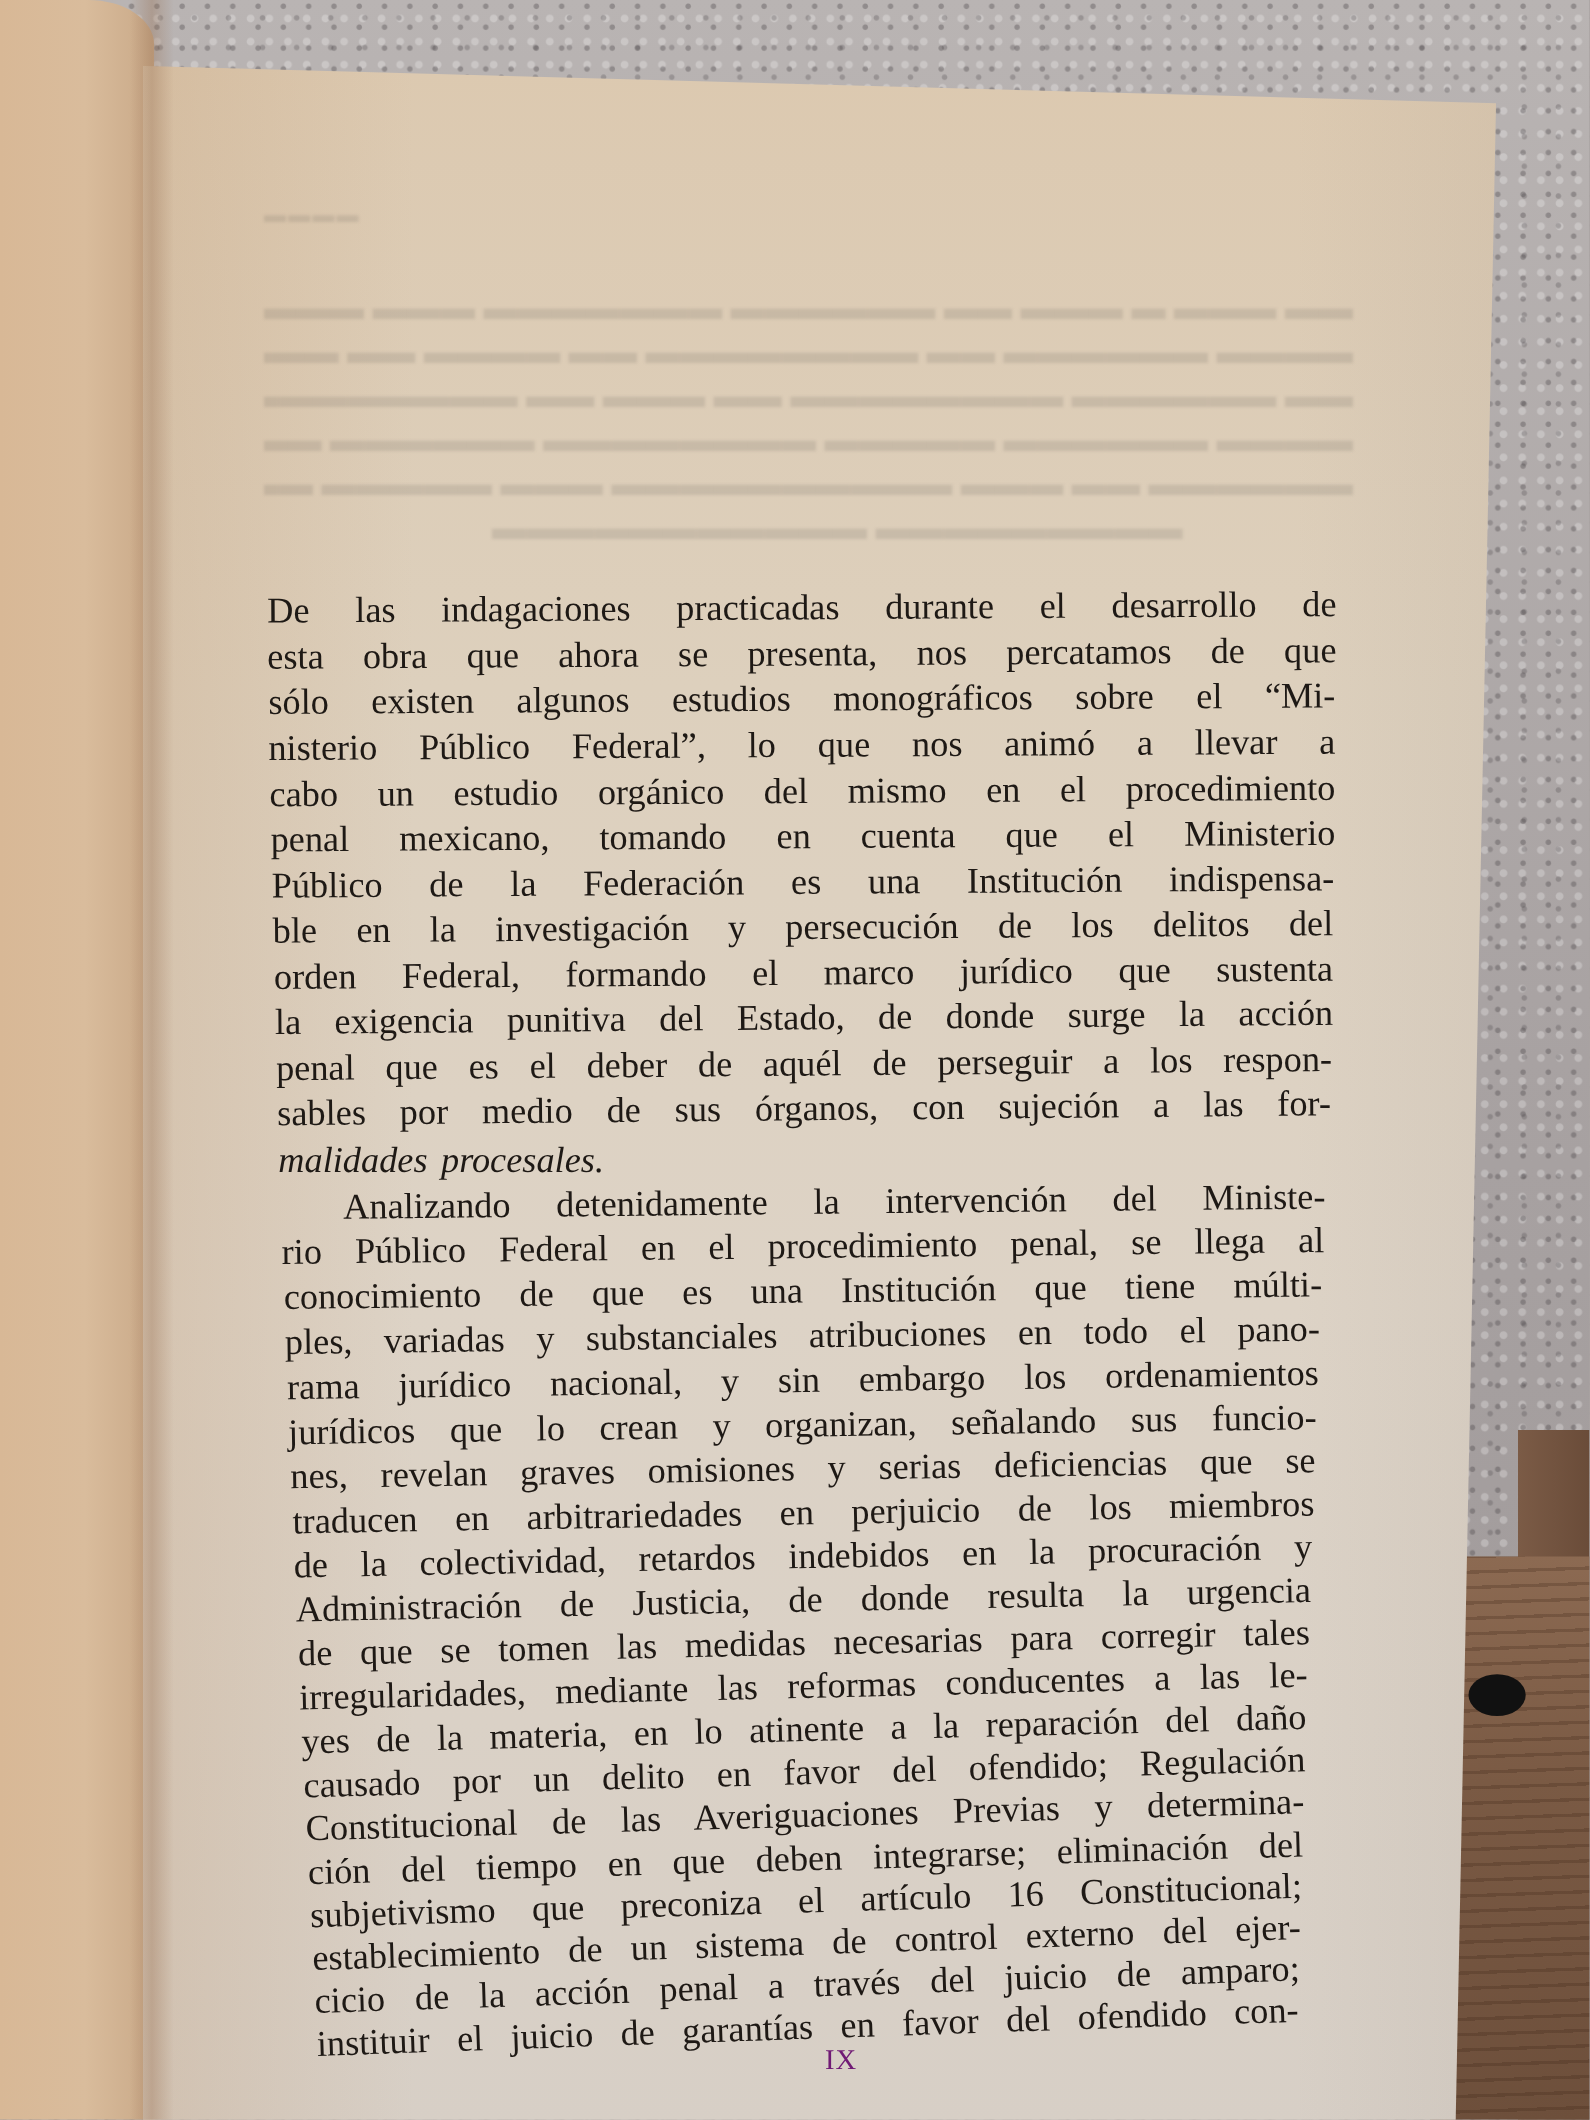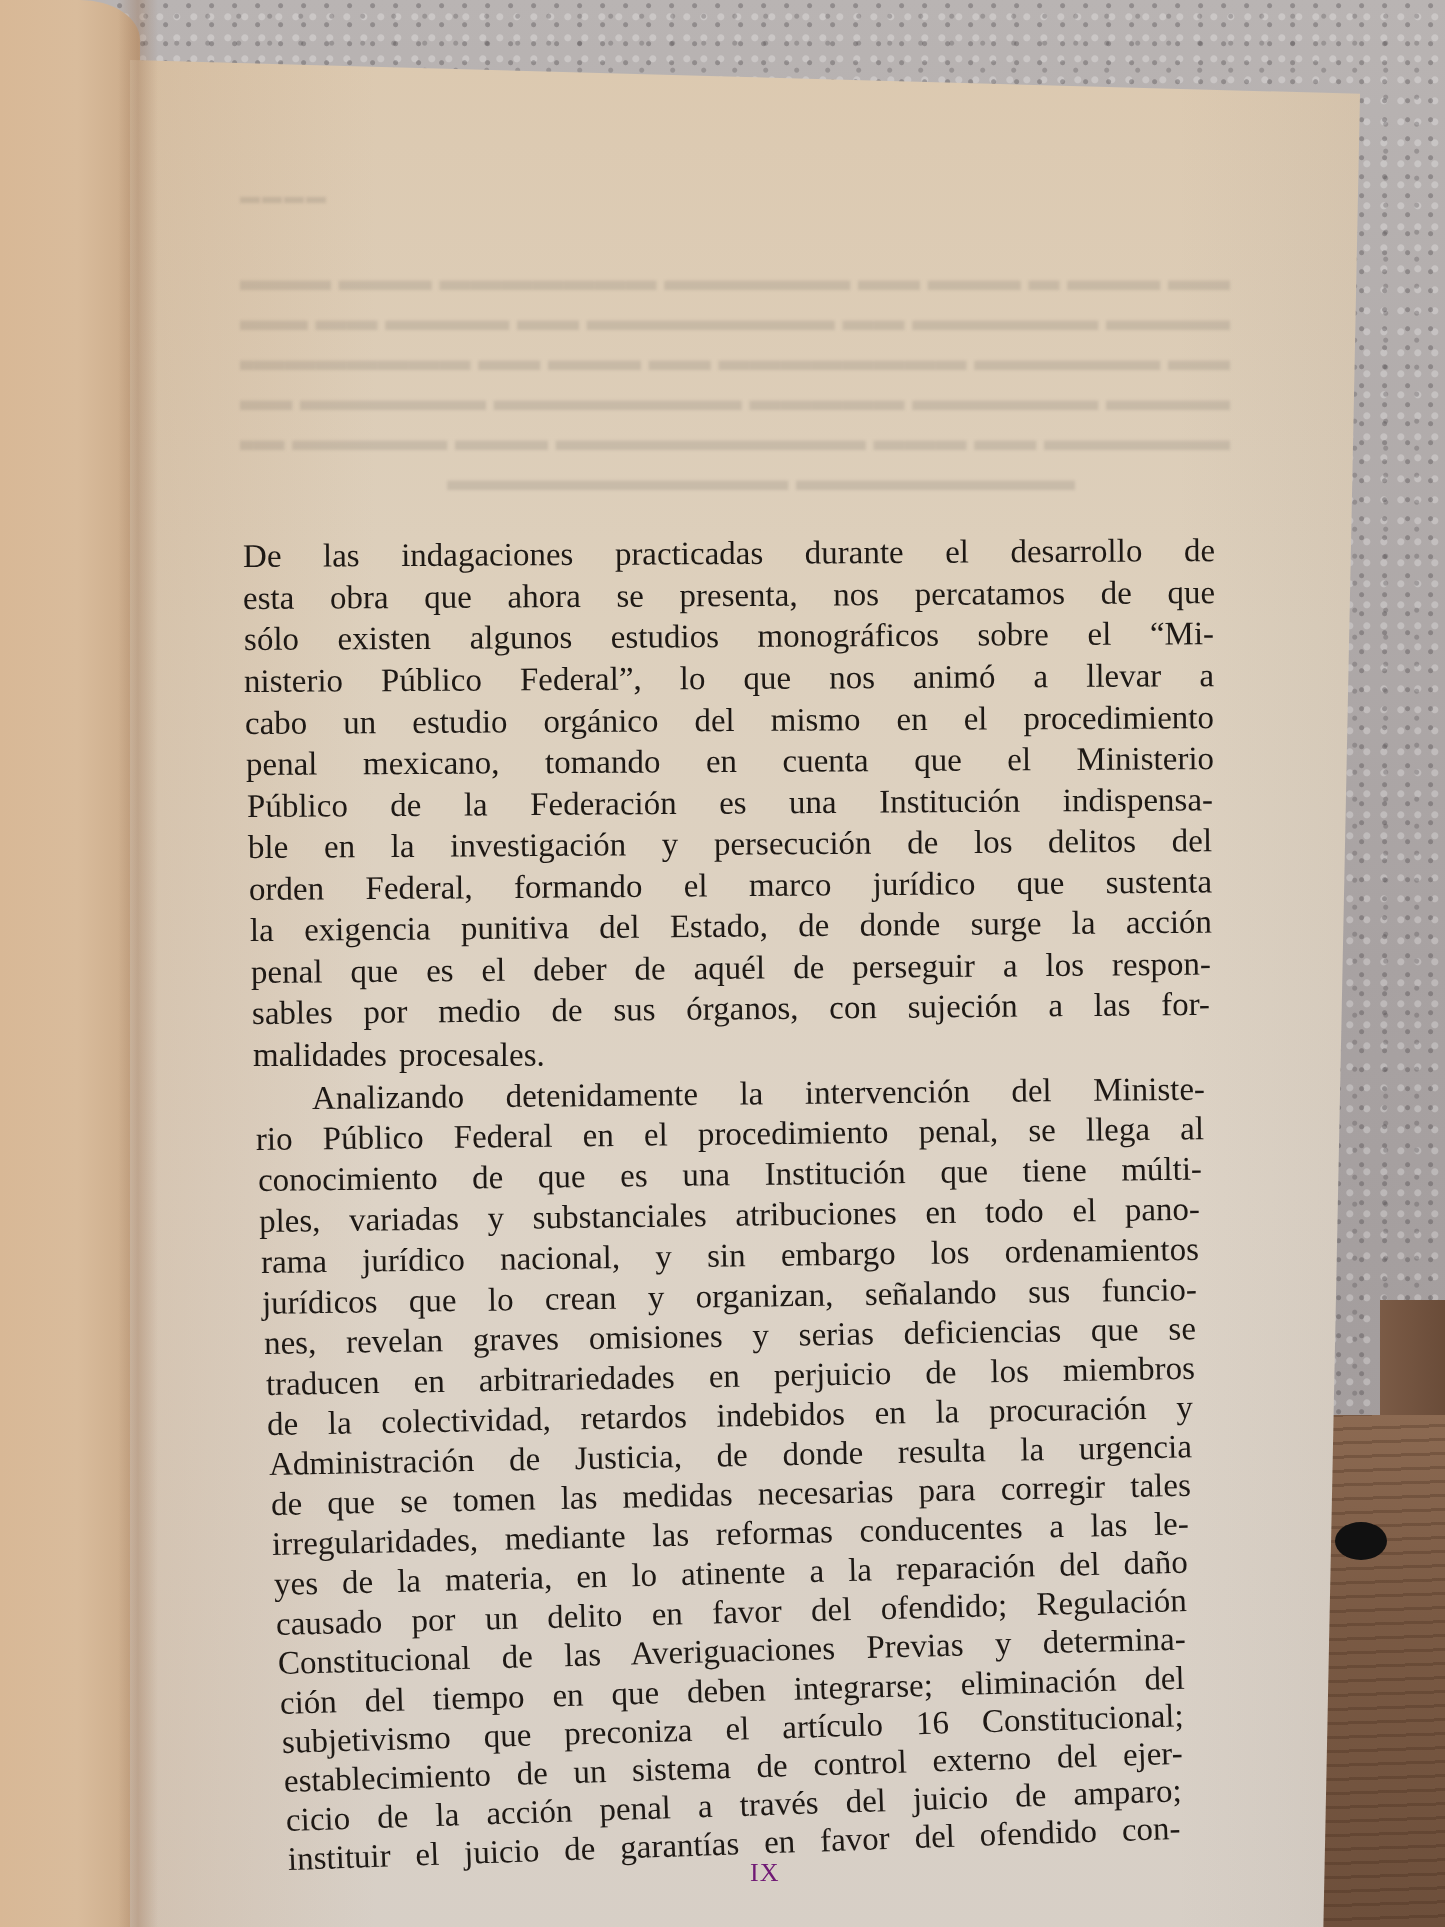--- a/index.html
+++ b/index.html
@@ -169,21 +169,21 @@
   <div class="line" style="left:244px; top:621px; width:970px; transform:rotate(-0.35deg);">sólo existen algunos estudios monográficos sobre el “Mi-</div>
   <div class="line" style="left:244px; top:663px; width:970px; transform:rotate(-0.35deg);">nisterio Público Federal”, lo que nos animó a llevar a</div>
   <div class="line" style="left:245px; top:705px; width:969px; transform:rotate(-0.35deg);">cabo un estudio orgánico del mismo en el procedimiento</div>
   <div class="line" style="left:246px; top:746px; width:968px; transform:rotate(-0.35deg);">penal mexicano, tomando en cuenta que el Ministerio</div>
   <div class="line" style="left:247px; top:788px; width:966px; transform:rotate(-0.4deg);">Público de la Federación es una Institución indispensa-</div>
   <div class="line" style="left:248px; top:829px; width:964px; transform:rotate(-0.4deg);">ble en la investigación y persecución de los delitos del</div>
   <div class="line" style="left:249px; top:871px; width:963px; transform:rotate(-0.45deg);">orden Federal, formando el marco jurídico que sustenta</div>
   <div class="line" style="left:250px; top:912px; width:962px; transform:rotate(-0.5deg);">la exigencia punitiva del Estado, de donde surge la acción</div>
   <div class="line" style="left:251px; top:954px; width:960px; transform:rotate(-0.5deg);">penal que es el deber de aquél de perseguir a los respon-</div>
   <div class="line" style="left:252px; top:995px; width:958px; transform:rotate(-0.55deg);">sables por medio de sus órganos, con sujeción a las for-</div>
-  <div class="line" style="left:253px; top:1037px; text-align:left; text-align-last:left; word-spacing:4px;">malidades procesales.</div>
+  <div class="line" style="left:253px; top:1037px; text-align:left; text-align-last:left; word-spacing:4px;font-style:italic;">malidades procesales.</div>
 
   <div class="line" style="left:312px; top:1080px; width:893px; transform:rotate(-0.6deg);">Analizando detenidamente la intervención del Ministe-</div>
   <div class="line" style="left:256px; top:1121px; width:948px; transform:rotate(-0.65deg);">rio Público Federal en el procedimiento penal, se llega al</div>
   <div class="line" style="left:258px; top:1162px; width:944px; transform:rotate(-0.7deg);">conocimiento de que es una Institución que tiene múlti-</div>
   <div class="line" style="left:259px; top:1203px; width:941px; transform:rotate(-0.75deg);">ples, variadas y substanciales atribuciones en todo el pano-</div>
   <div class="line" style="left:261px; top:1244px; width:938px; transform:rotate(-0.8deg);">rama jurídico nacional, y sin embargo los ordenamientos</div>
   <div class="line" style="left:262px; top:1285px; width:935px; transform:rotate(-0.85deg);">jurídicos que lo crean y organizan, señalando sus funcio-</div>
   <div class="line" style="left:264px; top:1325px; width:932px; transform:rotate(-0.9deg);">nes, revelan graves omisiones y serias deficiencias que se</div>
   <div class="line" style="left:266px; top:1366px; width:929px; transform:rotate(-1deg);">traducen en arbitrariedades en perjuicio de los miembros</div>
   <div class="line" style="left:267px; top:1406px; width:926px; transform:rotate(-1.05deg);">de la colectividad, retardos indebidos en la procuración y</div>

